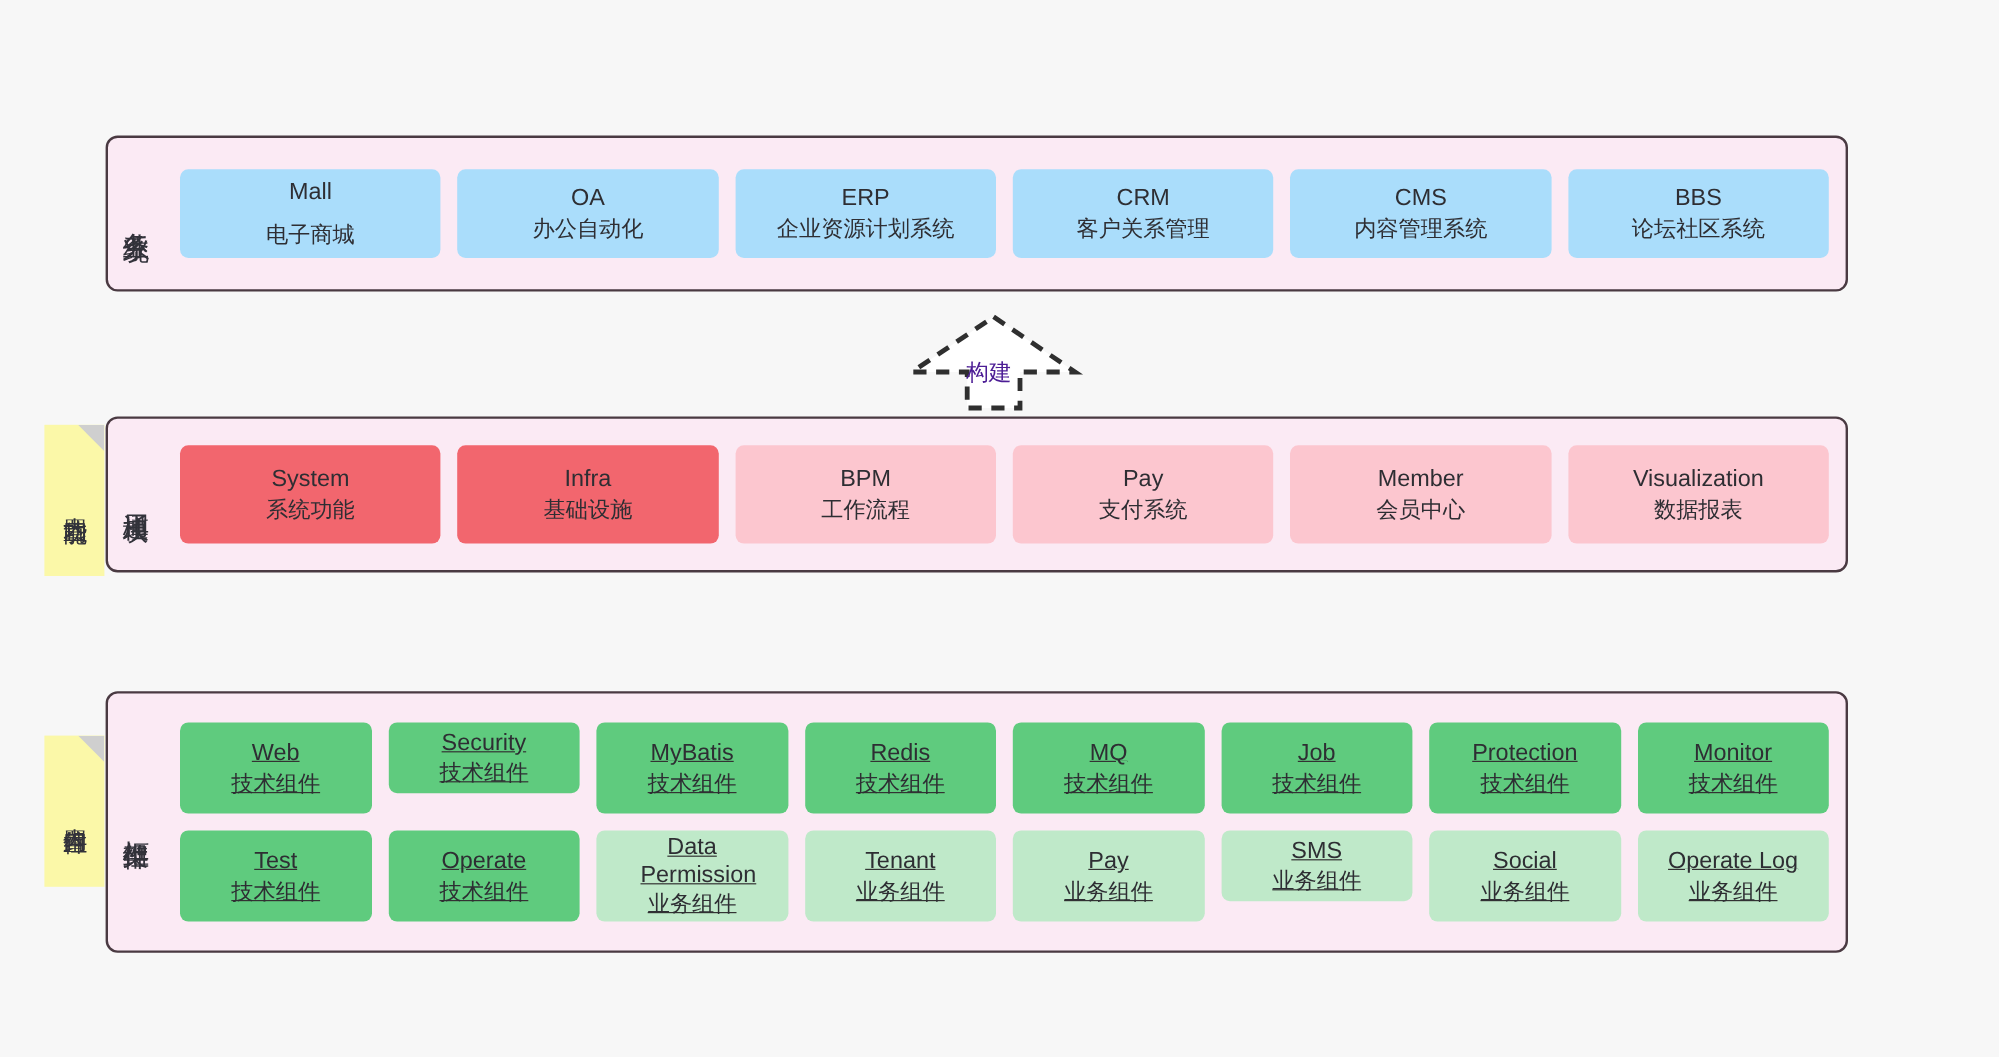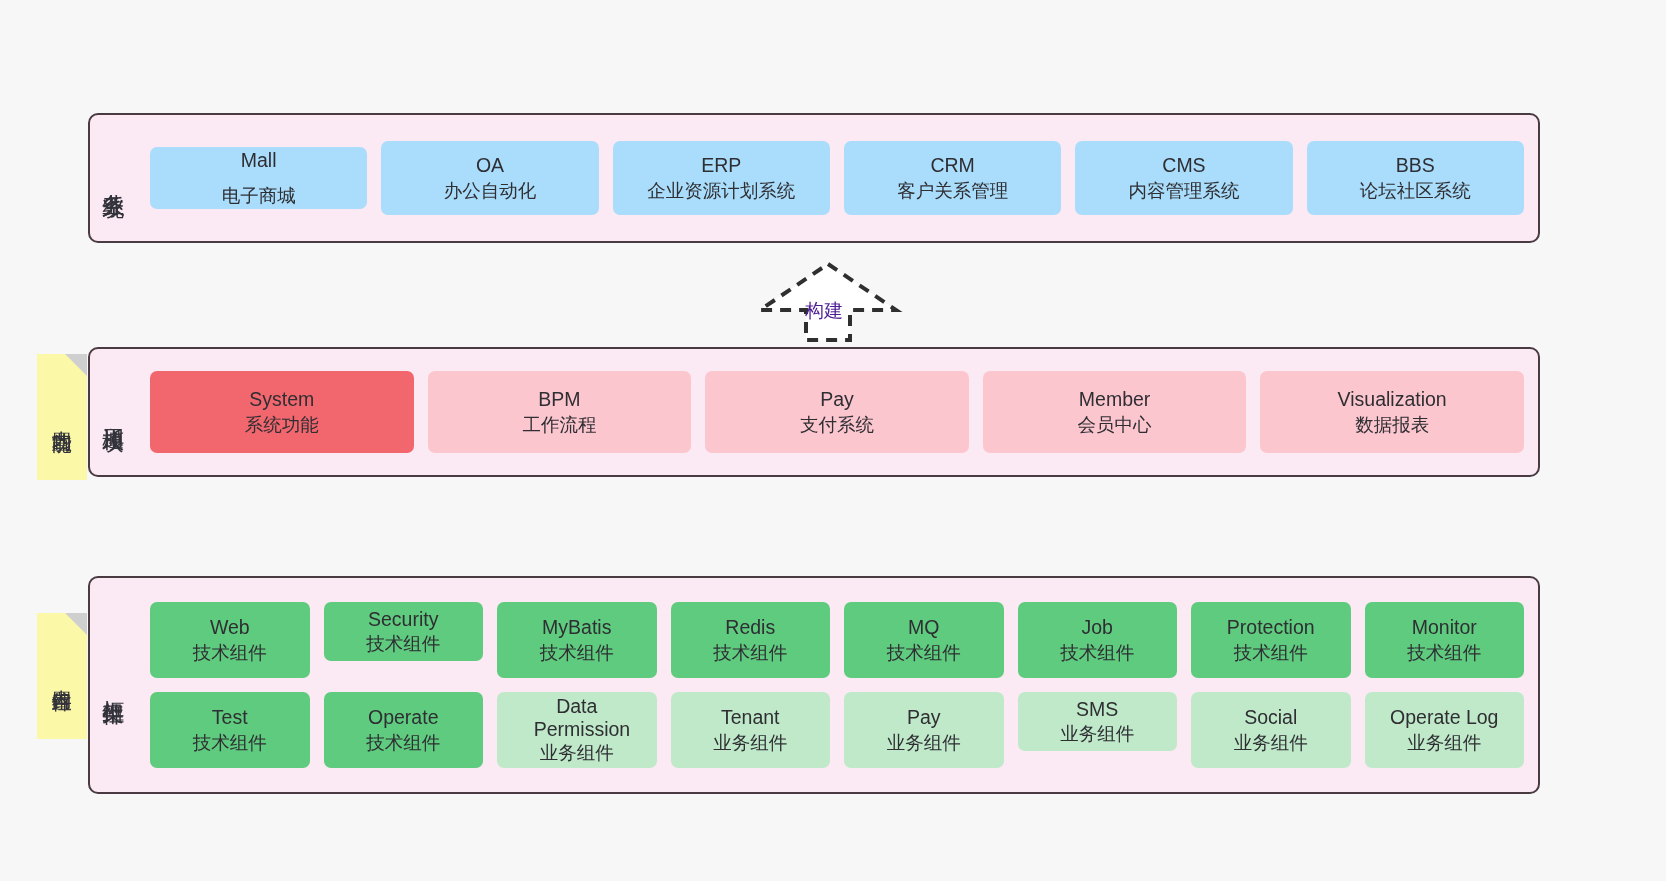--- a/index.html
+++ b/index.html
@@ -48,20 +48,21 @@
     flex-direction: column;
     justify-content: center;
     gap: 14px;
     padding: 16px 14px;
   }
   .row {
     display: flex;
     width: 100%;
     gap: 14px;
     justify-content: space-between;
+    text-decoration: underline;
   }
 
   
   .card {
     flex: 1 1 0;
     border-radius: 7px;
     display: flex;
     flex-direction: column;
     align-items: center;
     justify-content: center;
@@ -118,21 +119,21 @@
   }
 </style>
 </head>
 <body>
 
 <div id="stage">
 
   <div class="layer" id="layer-business" style="left:88px; top:113px; width:1452px; height:130px;">
     <div class="layer-title">业务系统</div>
     <div class="layer-body">
-      <div class="card c-blue" style="height:62px;gap:11px;">
+      <div class="card c-blue" style="height:74px;gap:11px;">
         <span class="en">Mall</span>
         <span class="cn">电子商城</span>
       </div>
       <div class="card c-blue" style="height:74px;">
         <span class="en">OA</span>
         <span class="cn">办公自动化</span>
       </div>
       <div class="card c-blue" style="height:74px;">
         <span class="en">ERP</span>
         <span class="cn">企业资源计划系统</span>
@@ -164,20 +165,24 @@
     <span>内置功能</span>
   </div>
 
   <div class="layer" id="layer-module" style="left:88px; top:347px; width:1452px; height:130px;">
     <div class="layer-title">通用模块</div>
     <div class="layer-body">
       <div class="card c-red" style="height:82px;">
         <span class="en">System</span>
         <span class="cn">系统功能</span>
       </div>
+      <div class="card c-red" style="height:82px;">
+        <span class="en">Infra</span>
+        <span class="cn">基础设施</span>
+      </div>
       <div class="card c-pink" style="height:82px;">
         <span class="en">BPM</span>
         <span class="cn">工作流程</span>
       </div>
       <div class="card c-pink" style="height:82px;">
         <span class="en">Pay</span>
         <span class="cn">支付系统</span>
       </div>
       <div class="card c-pink" style="height:82px;">
         <span class="en">Member</span>

